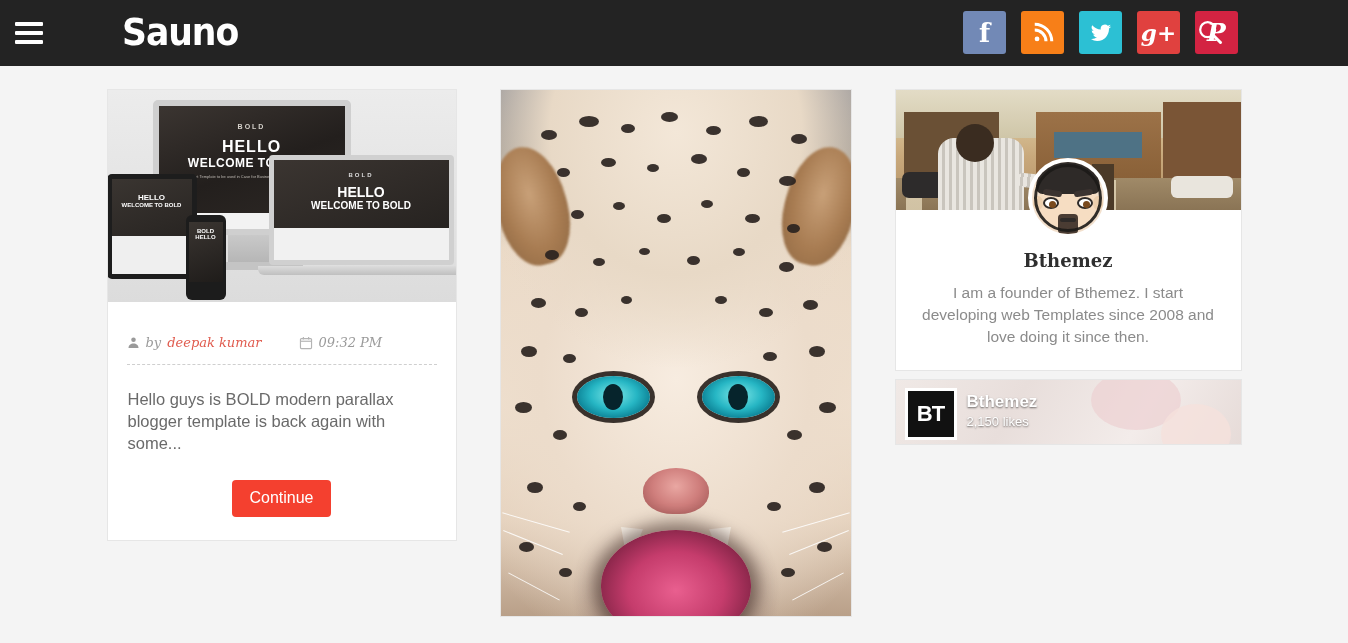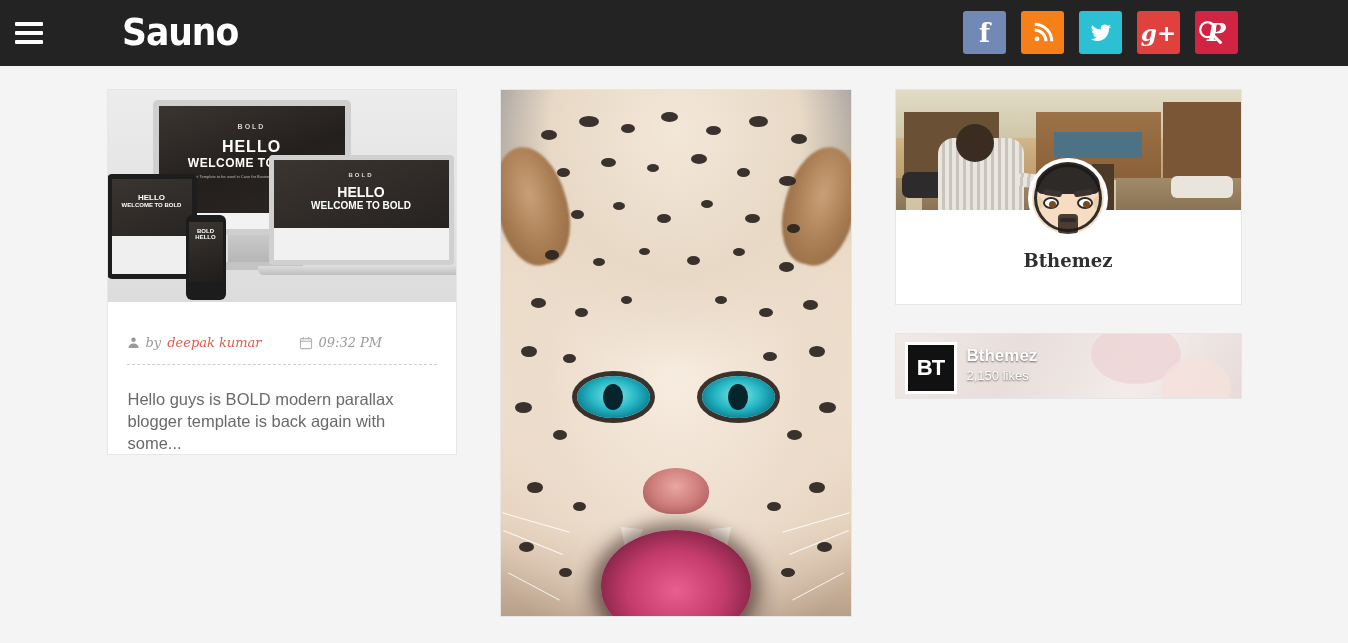--- a/index.html
+++ b/index.html
@@ -85,21 +85,21 @@
     justify-content:center;
     gap:43px;
   }
   .col-left  { width:350px; }
   .col-mid   { width:352px; }
   .col-right { width:347px; }
 
   .card {
     background:#ffffff;
     border:1px solid #e6e6e6;
-    margin-bottom:28px;
+    margin-bottom:8px;
   }
 
   
   .feat-img {
     position:relative;
     height:212px;
     background:linear-gradient(180deg,#ececec 0%,#e3e3e3 55%,#dcdcdc 100%);
     overflow:hidden;
   }
   .mon {
@@ -486,20 +486,23 @@
               <line x1="2.5" y1="9" x2="21.5" y2="9" stroke="#b4b4b4" stroke-width="2"></line>
               <line x1="7.5" y1="1.8" x2="7.5" y2="6" stroke="#b4b4b4" stroke-width="2"></line>
               <line x1="16.5" y1="1.8" x2="16.5" y2="6" stroke="#b4b4b4" stroke-width="2"></line>
             </svg>
             <span>09:32 PM</span>
           </div>
         </div>
 
         <div class="excerpt">Hello guys is BOLD modern parallax blogger template is back again with some...</div>
 
+        <div class="btn-row">
+          <button class="btn-continue">Continue</button>
+        </div>
       </div>
     </div>
 
   </div>
 
   <div class="col-mid">
     <div class="leopard">
       <div class="leo-bg"></div>
       <div class="leo-ear-l"></div>
       <div class="leo-ear-r"></div>
@@ -599,20 +602,21 @@
         <div class="av-brow-r"></div>
         <div class="av-eye-l"></div>
         <div class="av-eye-r"></div>
         <div class="av-beard"></div>
         <div class="av-mouth"></div>
         <div class="av-outline"></div>
       </div>
 
       <div class="author-body">
         <div class="author-name">Bthemez</div>
+        <div class="author-bio">I am a founder of Bthemez. I start developing web Templates since 2008 and love doing it since then.</div>
       </div>
     </div>
 
     <div class="card">
       <div class="fb-box">
         <div class="fb-deco1"></div>
         <div class="fb-deco2"></div>
         <div class="fb-logo">BT</div>
         <div class="fb-name">Bthemez</div>
         <div class="fb-likes">2,150 likes</div>

